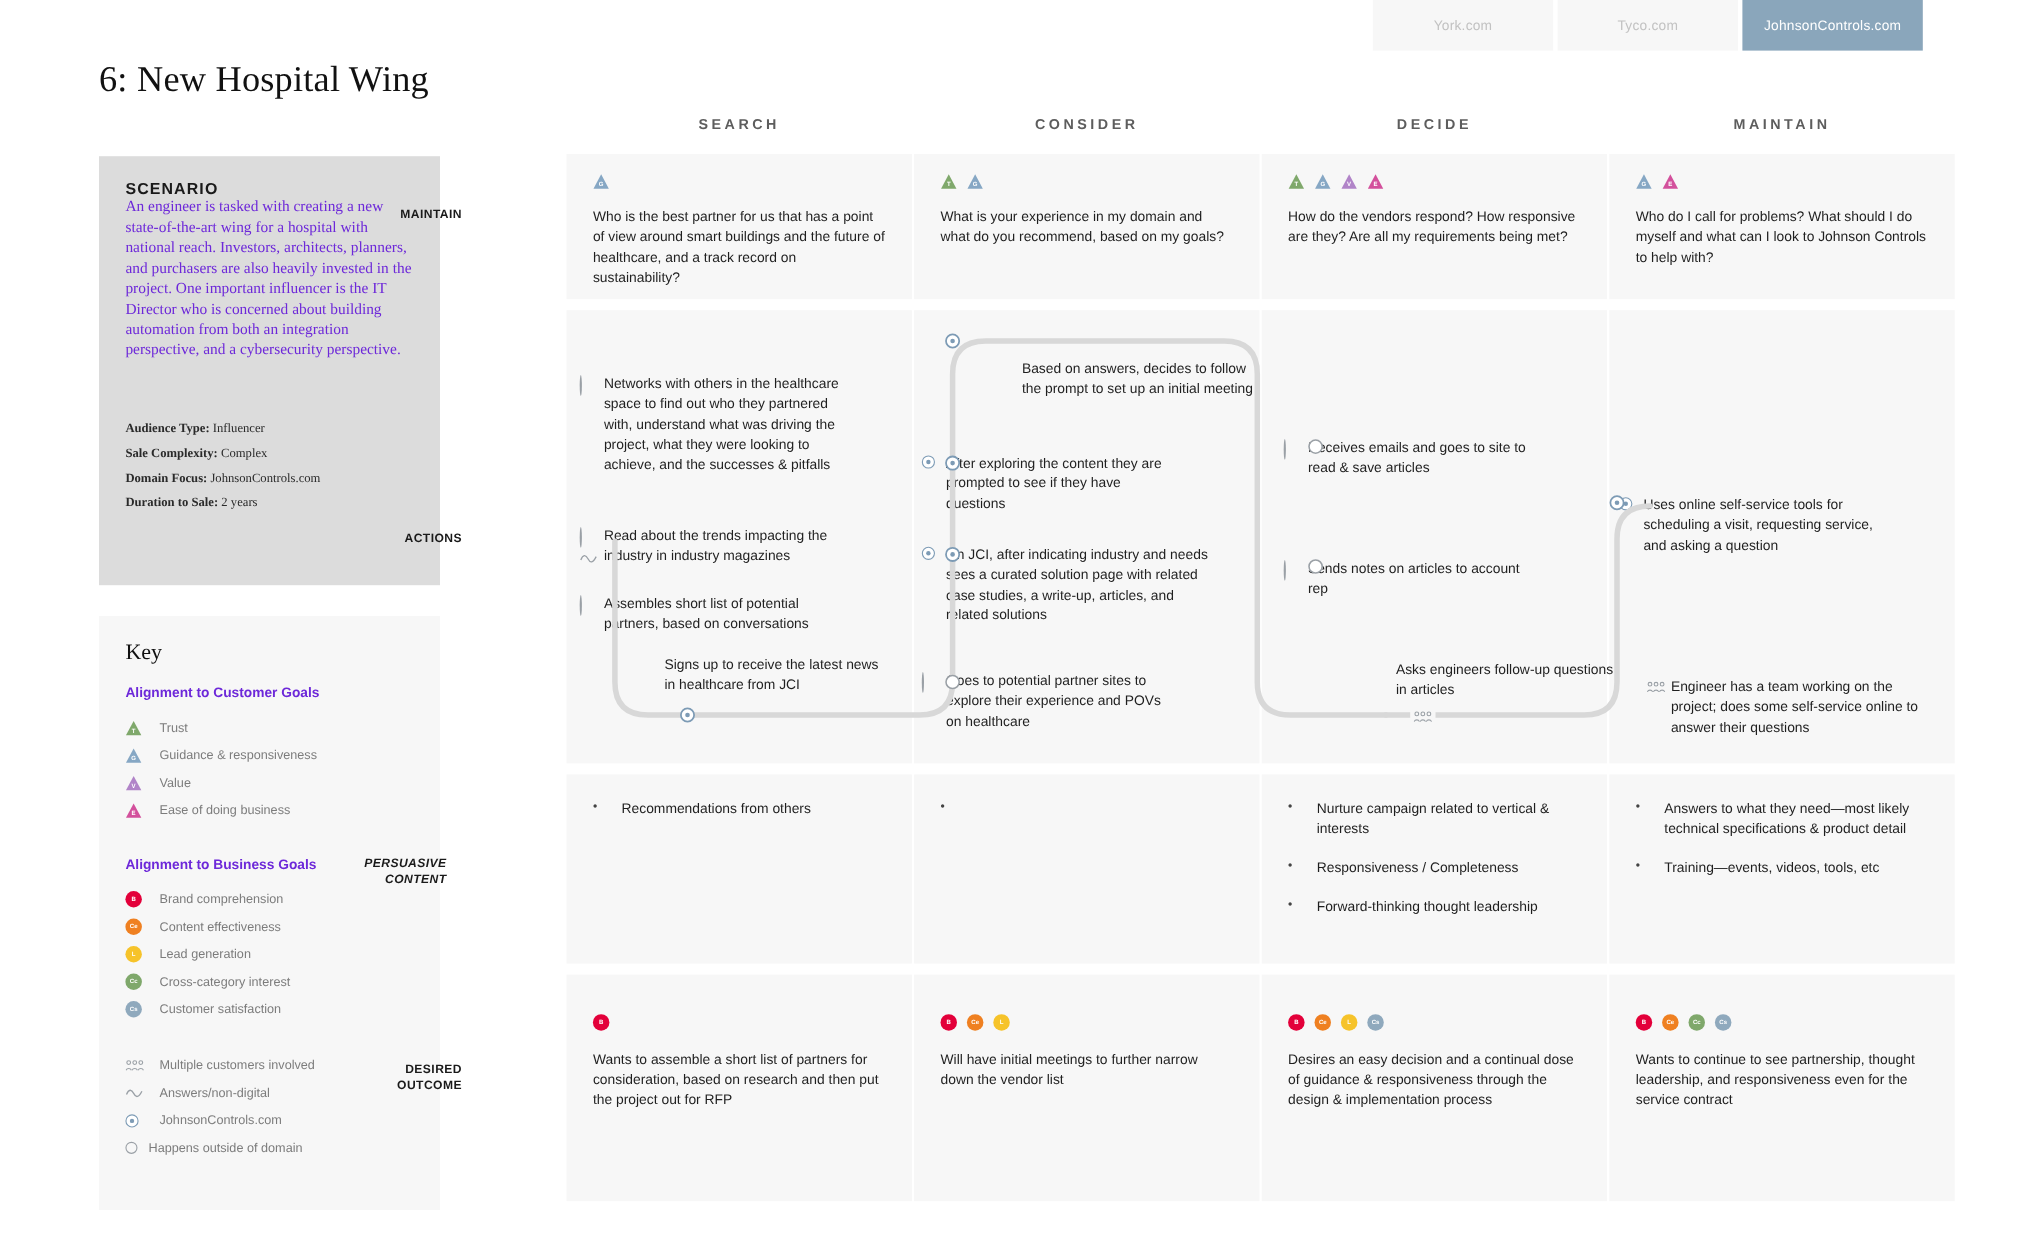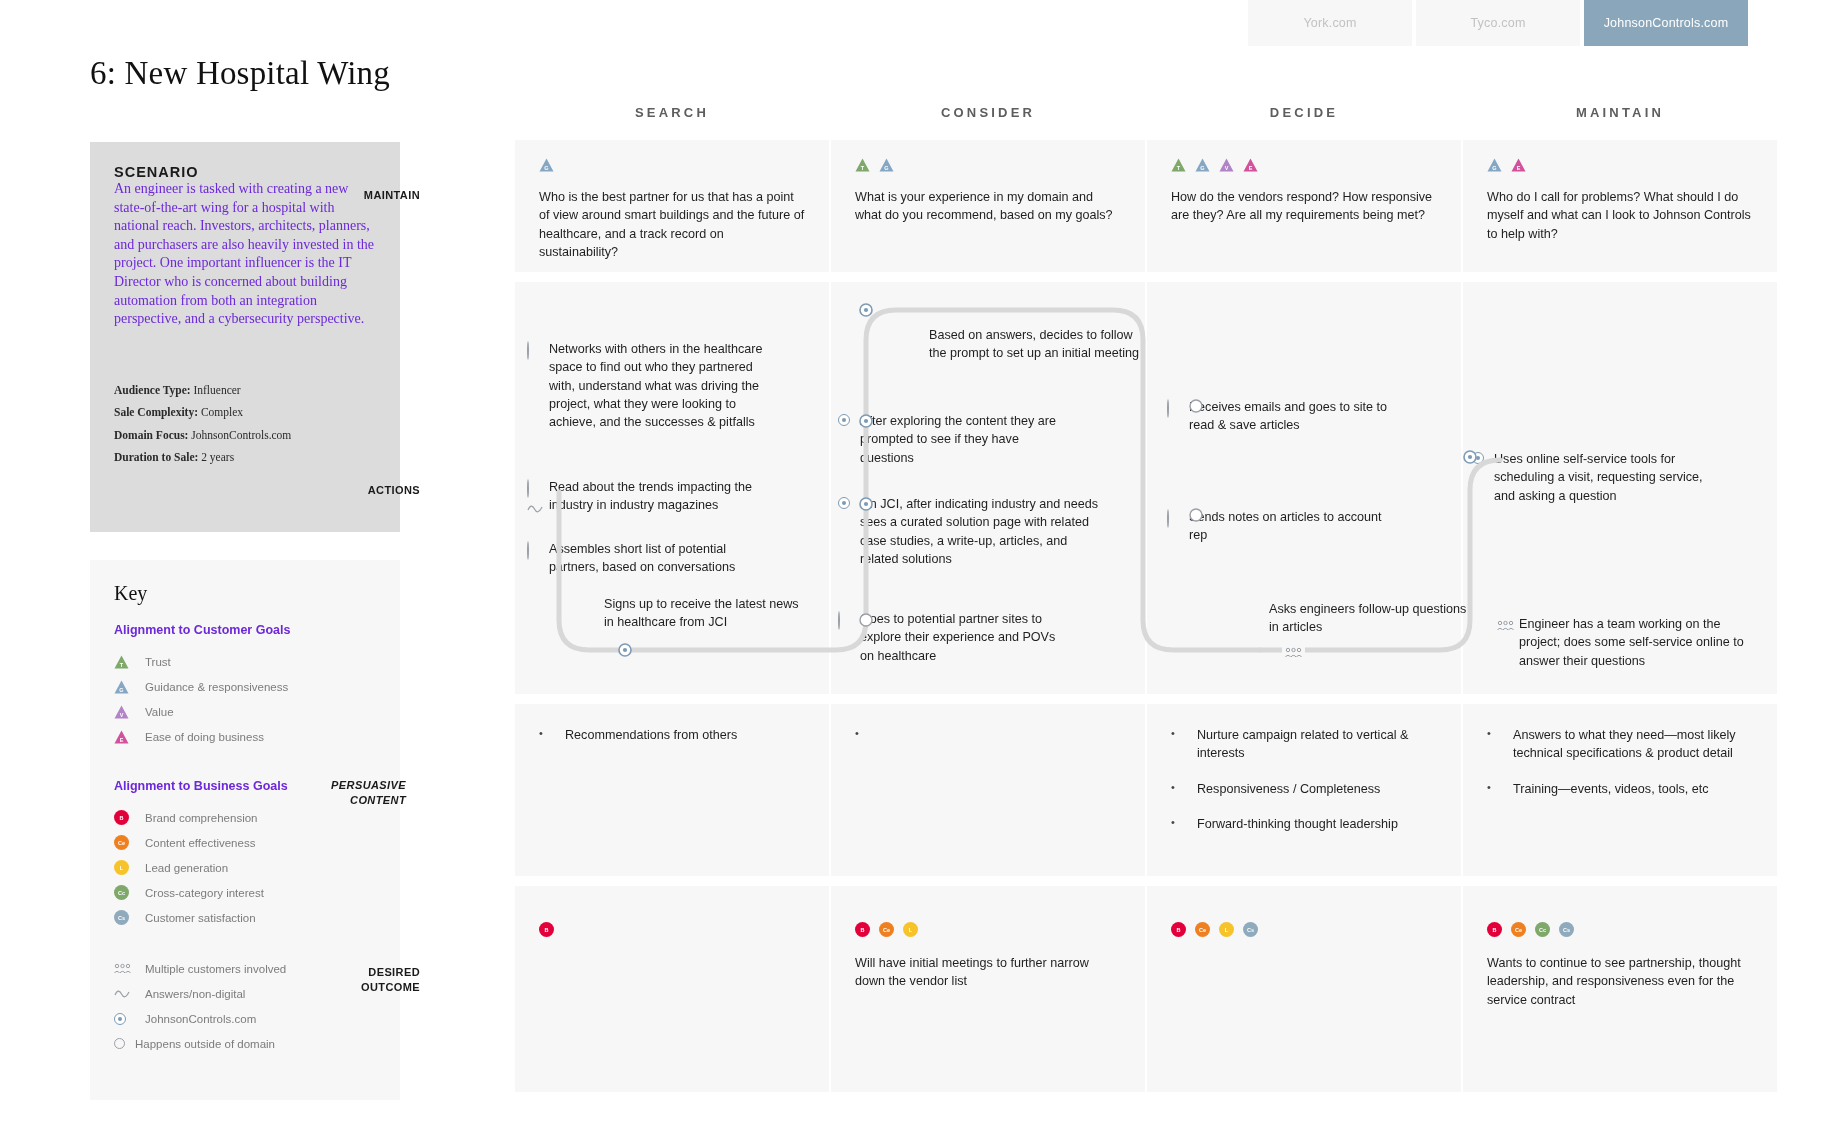--- a/index.html
+++ b/index.html
@@ -428,36 +428,38 @@
         </div>
         <div class="bullet-row">
           <div class="bullet-dot">•</div>
           <div class="bullet-txt">Training—events, videos, tools, etc</div>
         </div>
       </div>
       <div class="cell" style="left: 515px; top: 886px; width: 314px; height: 206px; padding: 36px 24px 0px;">
         <div class="badges" style="margin-bottom: 16px;">
           <span class="circ" style="background: rgb(227, 0, 58);">B</span>
         </div>
+        <div class="celltext">Wants to assemble a short list of partners for consideration, based on research and then put the project out for RFP</div>
       </div>
       <div class="cell" style="left: 831px; top: 886px; width: 314px; height: 206px; padding: 36px 24px 0px;">
         <div class="badges" style="margin-bottom: 16px;">
           <span class="circ" style="background: rgb(227, 0, 58);">B</span>
           <span class="circ" style="background: rgb(239, 128, 33);">Ce</span>
           <span class="circ" style="background: rgb(246, 195, 42);">L</span>
         </div>
         <div class="celltext">Will have initial meetings to further narrow down the vendor list</div>
       </div>
       <div class="cell" style="left: 1147px; top: 886px; width: 314px; height: 206px; padding: 36px 24px 0px;">
         <div class="badges" style="margin-bottom: 16px;">
           <span class="circ" style="background: rgb(227, 0, 58);">B</span>
           <span class="circ" style="background: rgb(239, 128, 33);">Ce</span>
           <span class="circ" style="background: rgb(246, 195, 42);">L</span>
           <span class="circ" style="background: rgb(143, 169, 189);">Cs</span>
         </div>
+        <div class="celltext">Desires an easy decision and a continual dose of guidance &amp; responsiveness through the design &amp; implementation process</div>
       </div>
       <div class="cell" style="left: 1463px; top: 886px; width: 314px; height: 206px; padding: 36px 24px 0px;">
         <div class="badges" style="margin-bottom: 16px;">
           <span class="circ" style="background: rgb(227, 0, 58);">B</span>
           <span class="circ" style="background: rgb(239, 128, 33);">Ce</span>
           <span class="circ" style="background: rgb(127, 168, 107);">Cc</span>
           <span class="circ" style="background: rgb(143, 169, 189);">Cs</span>
         </div>
         <div class="celltext">Wants to continue to see partnership, thought leadership, and responsiveness even for the service contract</div>
       </div>

